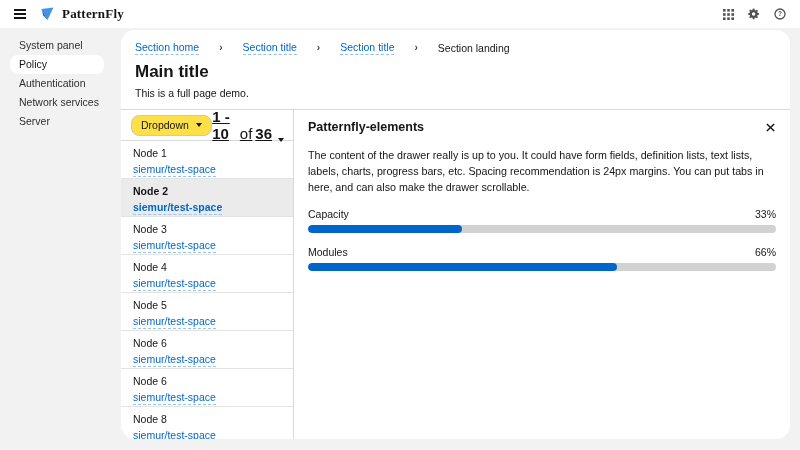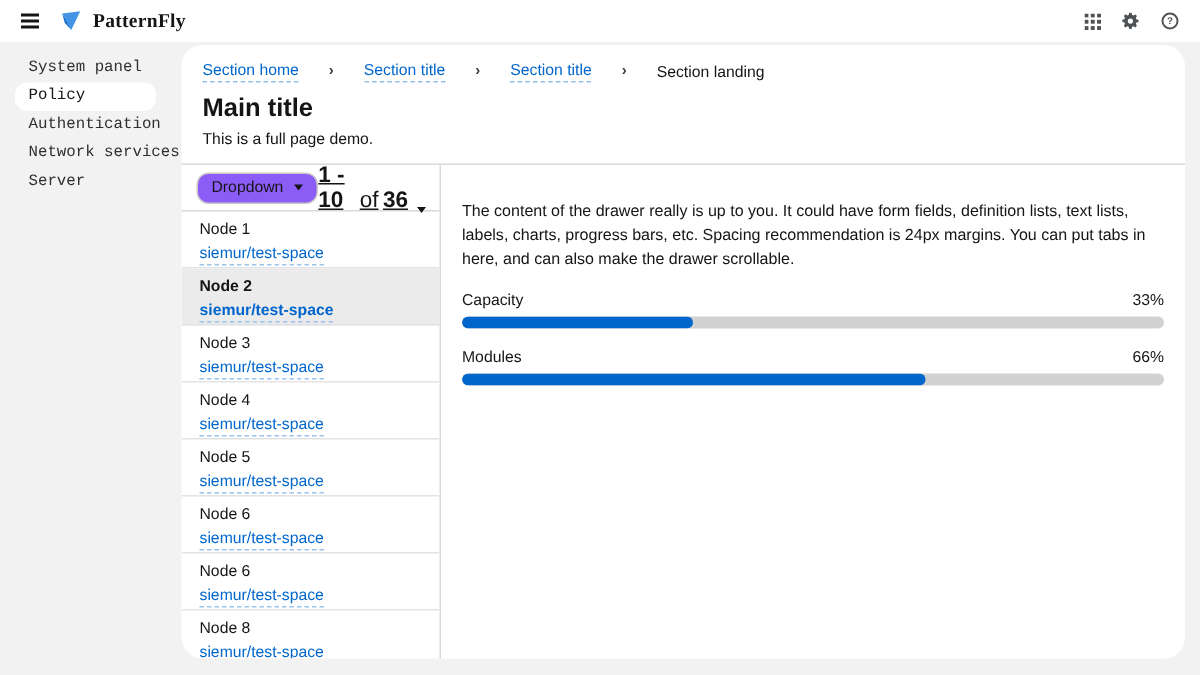--- a/index.html
+++ b/index.html
@@ -18,21 +18,20 @@
     display:flex; flex-direction:column; gap:2.6px; }
   .hamburger span { display:block; width:12px; height:1.7px; background:#151515; }
   .brand { display:flex; align-items:flex-start; gap:7px;font-family:Liberation Serif, serif; }
   .brand-text { font-size:13px; font-weight:bold; color:#151515; letter-spacing:.2px; }
   .mast-icons { margin-left:auto; display:flex; align-items:center; gap:14px; }
   .icon-btn { background:none; border:0; padding:0; cursor:pointer; display:flex; align-items:center; }
   
   .sidebar {
     position:absolute; top:28px; left:0; bottom:0; width:120px;
     padding:8px 16px 0 10px;
-    font-family:Liberation Mono, monospace;
   }
   .nav-item {
     font-size:10.5px; color:#2f2f2f; height:19px; line-height:19px;
     padding:0 9px; border-radius:8px; cursor:pointer; white-space:nowrap;
   }
   .nav-item.selected { background:#ffffff; color:#151515; }
   
   .card {
     position:absolute; left:121px; top:30px; width:669px; height:409px;
     background:#ffffff; border-radius:14px; display:flex; flex-direction:column;
@@ -47,21 +46,21 @@
   .page-subtitle { font-size:10.5px; margin-top:5px; }
   .content { flex:1; display:flex; min-height:0; }
   
   .list-panel { width:172px; display:flex; flex-direction:column; }
   .toolbar {
     height:31px; flex:0 0 31px; display:flex; align-items:center;
     justify-content:space-between; padding:0 9px 0 10px; border-bottom:1px solid #d9d9d9;
   }
   .dropdown-btn {
     display:flex; align-items:center; justify-content:space-between;
-    width:93px; height:21px; padding:0 9px; background:#8b5cf6;
+    width:93px; height:21px; padding:0 9px; background:#fde047;
     border:1px solid #c9c9c9; border-radius:8px; font-size:10.5px; color:#151515;
     cursor:pointer; font-family:inherit;
   }
   .caret { width:0; height:0; border-left:3.5px solid transparent;
     border-right:3.5px solid transparent; border-top:4px solid #151515; }
   .pagination { display:flex; align-items:flex-end; gap:3px; font-size:15px; cursor:pointer;text-decoration:underline; }
   .pag-bold { font-weight:bold; }
   .node-list { flex:1; overflow:hidden; }
   .node-row { height:38px; padding:6px 12px 0; border-bottom:1px solid #e3e3e3; cursor:pointer; }
   .node-row.selected { background:#ebebeb;font-weight:bold; }
@@ -170,20 +169,28 @@
           <div class="node-row"><div class="node-name">Node 3</div><span class="node-link">siemur/test-space</span></div>
           <div class="node-row"><div class="node-name">Node 4</div><span class="node-link">siemur/test-space</span></div>
           <div class="node-row"><div class="node-name">Node 5</div><span class="node-link">siemur/test-space</span></div>
           <div class="node-row"><div class="node-name">Node 6</div><span class="node-link">siemur/test-space</span></div>
           <div class="node-row"><div class="node-name">Node 6</div><span class="node-link">siemur/test-space</span></div>
           <div class="node-row"><div class="node-name">Node 8</div><span class="node-link">siemur/test-space</span></div>
         </div>
     </section>
 
     <section class="drawer">
+      <div class="drawer-head">
+        <span class="drawer-title">Patternfly-elements</span>
+        <button class="close-btn">
+          <svg width="9" height="9" viewBox="0 0 10 10">
+            <path d="M1 1 L9 9 M9 1 L1 9" stroke="#151515" stroke-width="1.6"></path>
+          </svg>
+        </button>
+      </div>
       <p class="drawer-body">The content of the drawer really is up to you. It could have form fields, definition lists, text lists, labels, charts, progress bars, etc. Spacing recommendation is 24px margins. You can put tabs in here, and can also make the drawer scrollable.</p>
       <div>
           <div class="progress-block">
             <div class="progress-head">
               <span>Capacity</span>
               <span>33%</span>
             </div>
             <div class="progress-track">
               <div class="progress-fill" style="width: 33%;"></div>
             </div>

